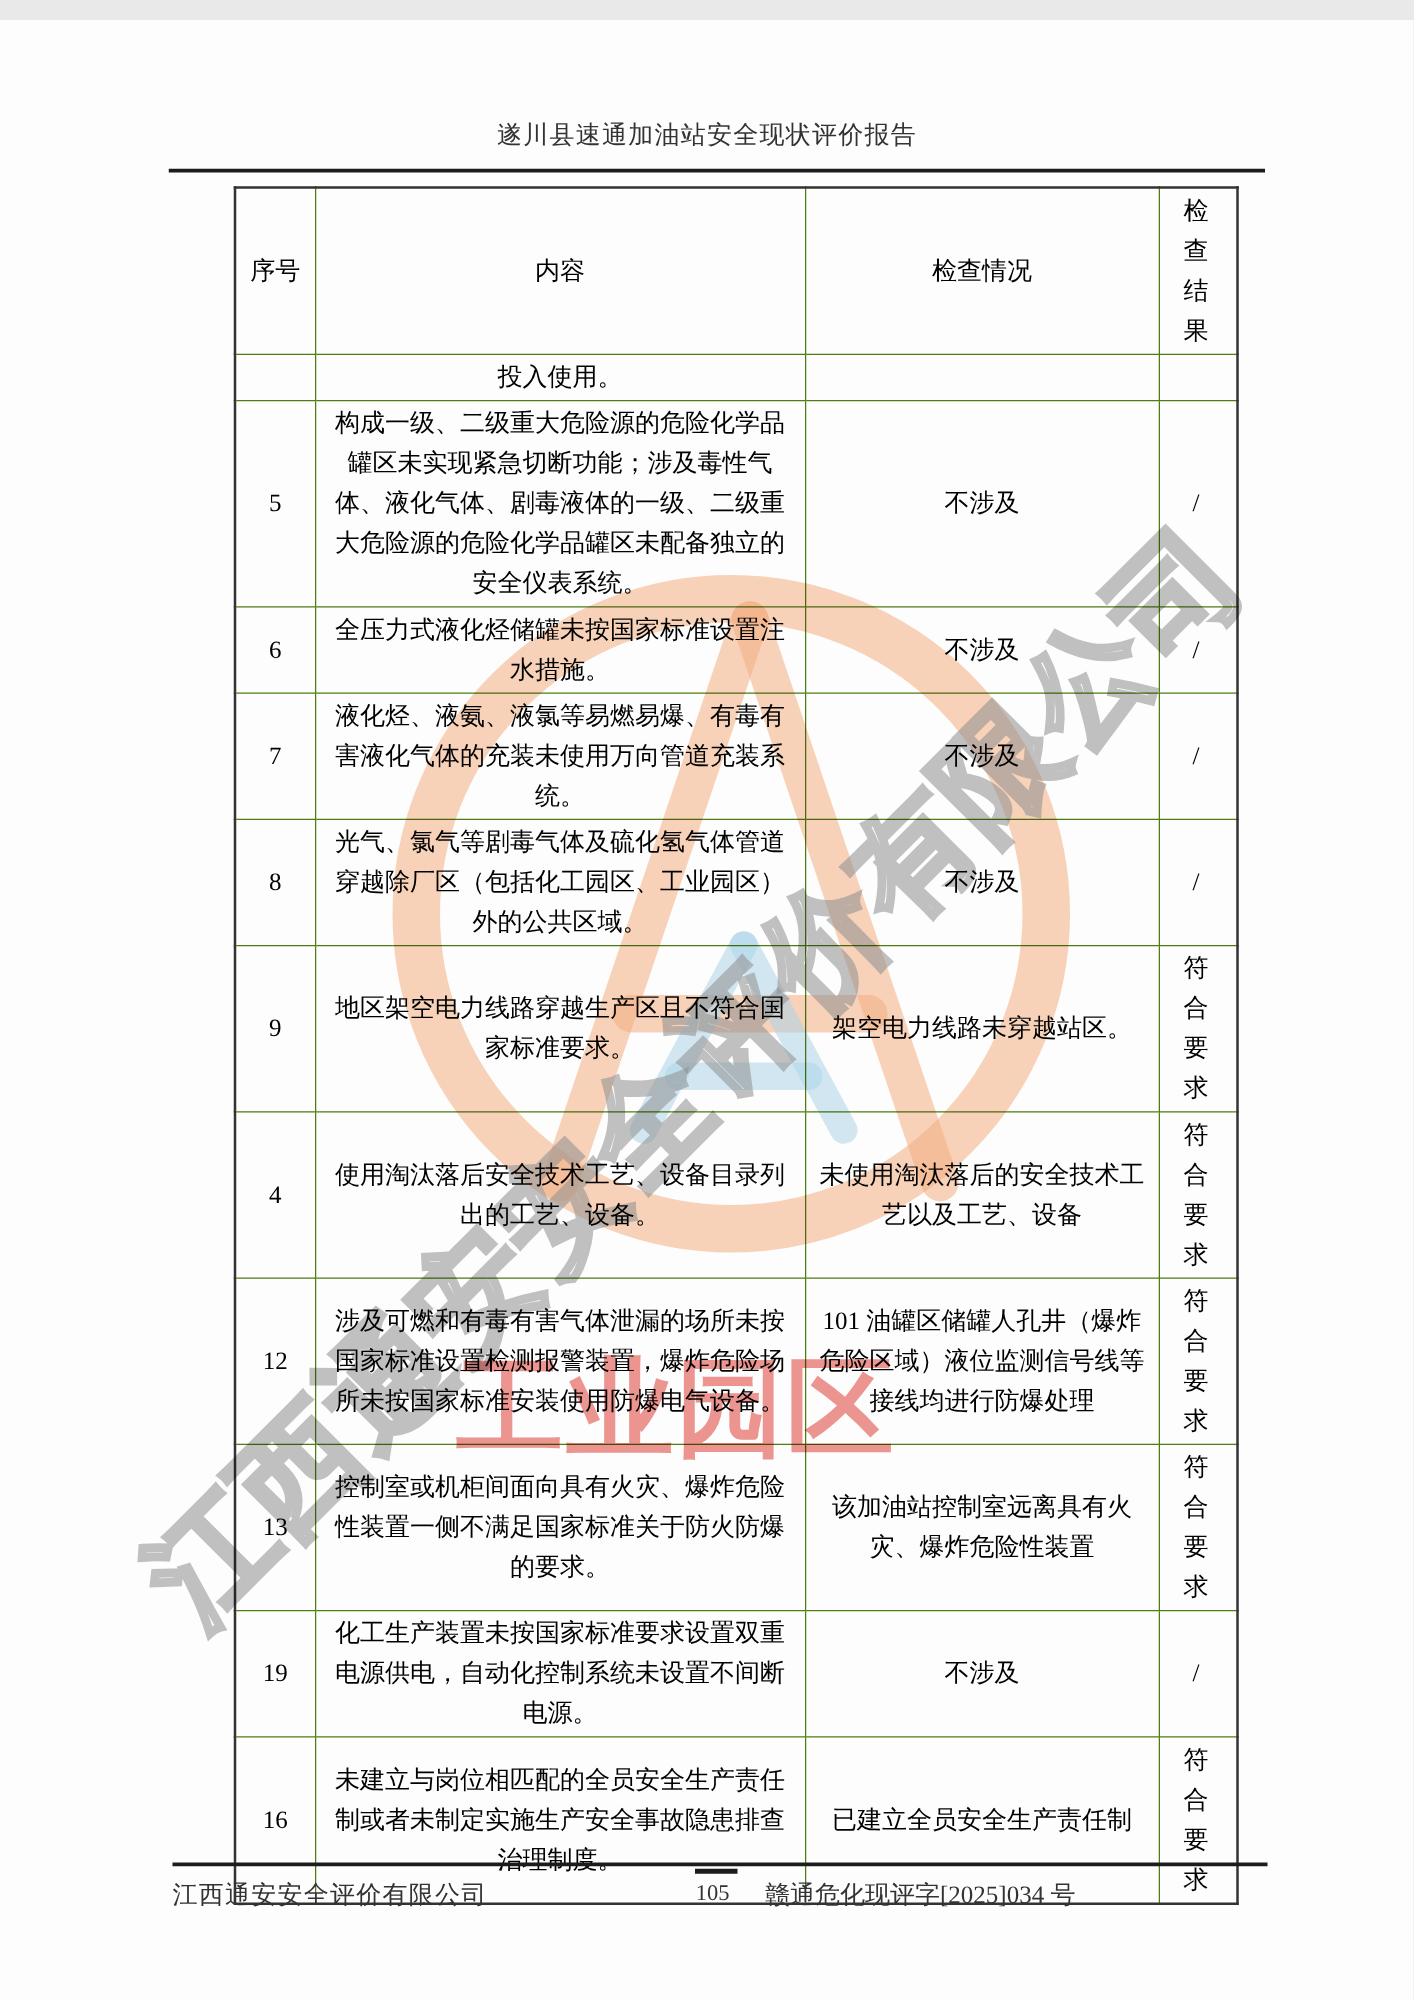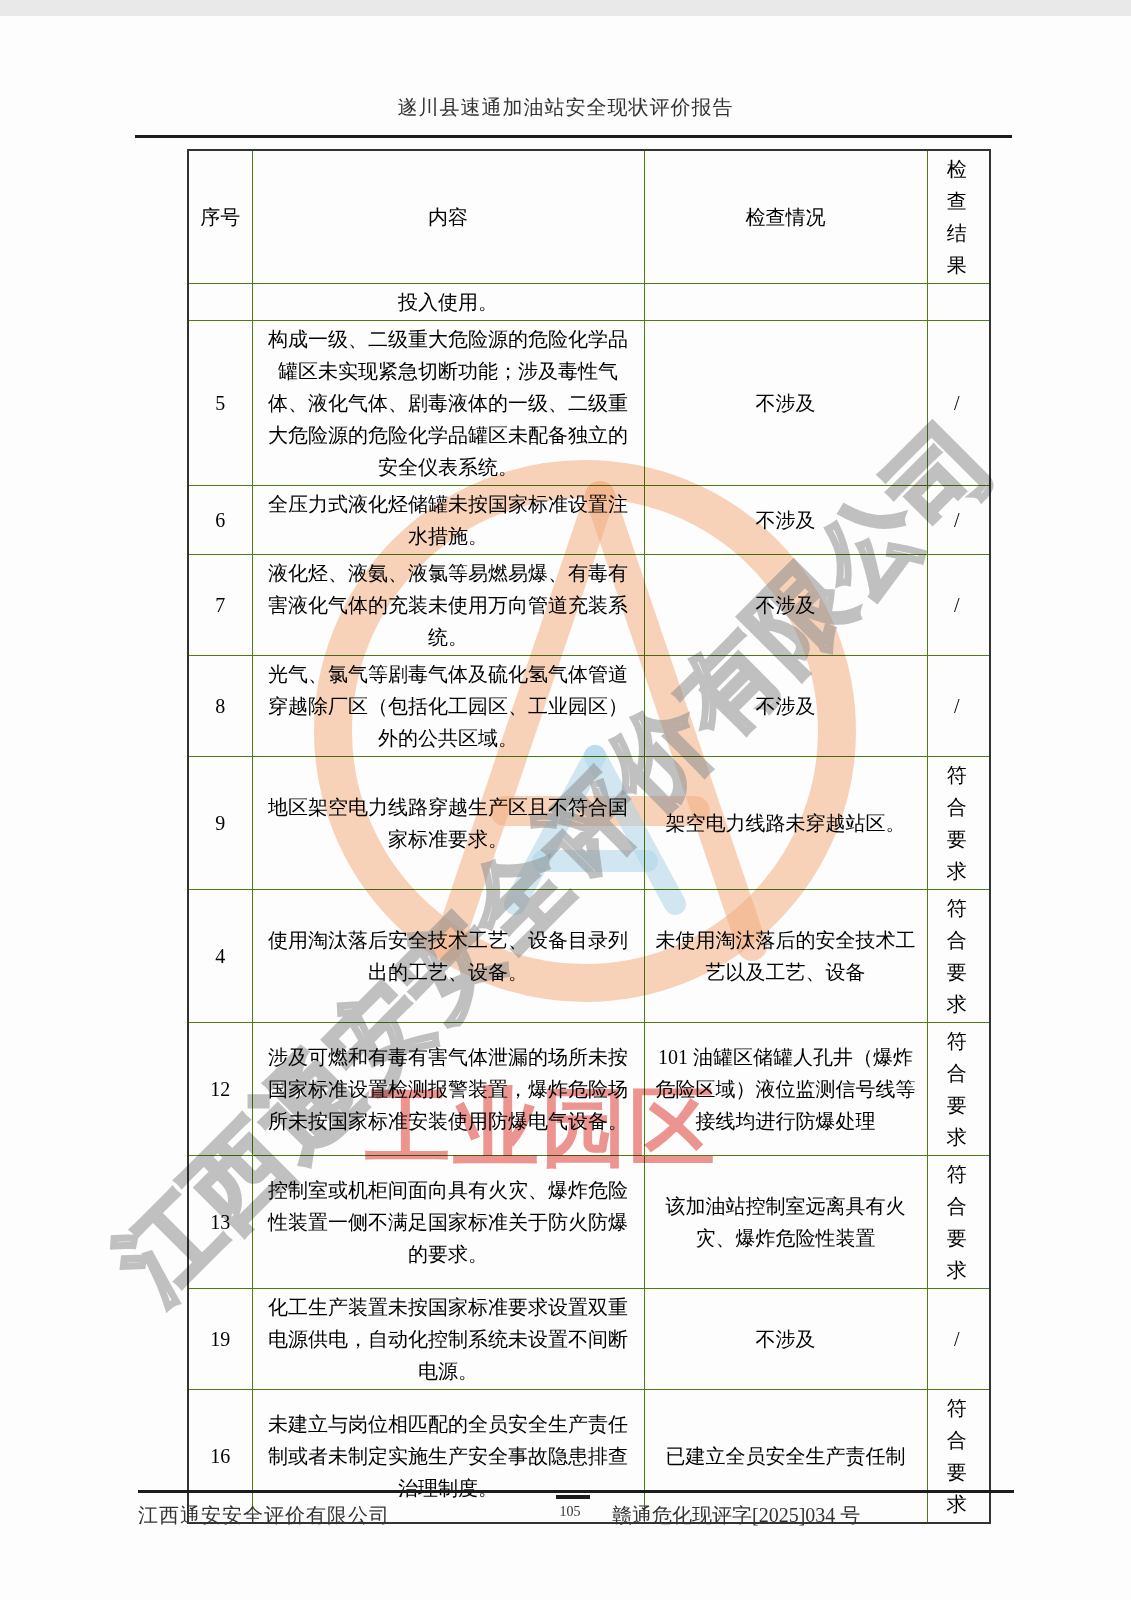--- a/index.html
+++ b/index.html
@@ -46,21 +46,21 @@
   .footer-tick{
     position:absolute;top:1479px;left:556px;width:34px;height:4px;
     background:#1c1c1c;
   }
   .footer-company{
     position:absolute;top:1486px;left:138px;
     font-size:20px;letter-spacing:1px;color:#333;
   }
   .footer-page{
     position:absolute;top:1488px;left:540px;width:60px;
-    text-align:center;font-size:14px;color:#333;
+    text-align:center;font-size:18px;color:#333;
   }
   .footer-doc{
     position:absolute;top:1486px;left:612px;width:400px;
     text-align:left;font-size:20px;color:#333;
   }
   
   .wm-svg{
     position:absolute;inset:0;
     pointer-events:none;
     mix-blend-mode:multiply;

